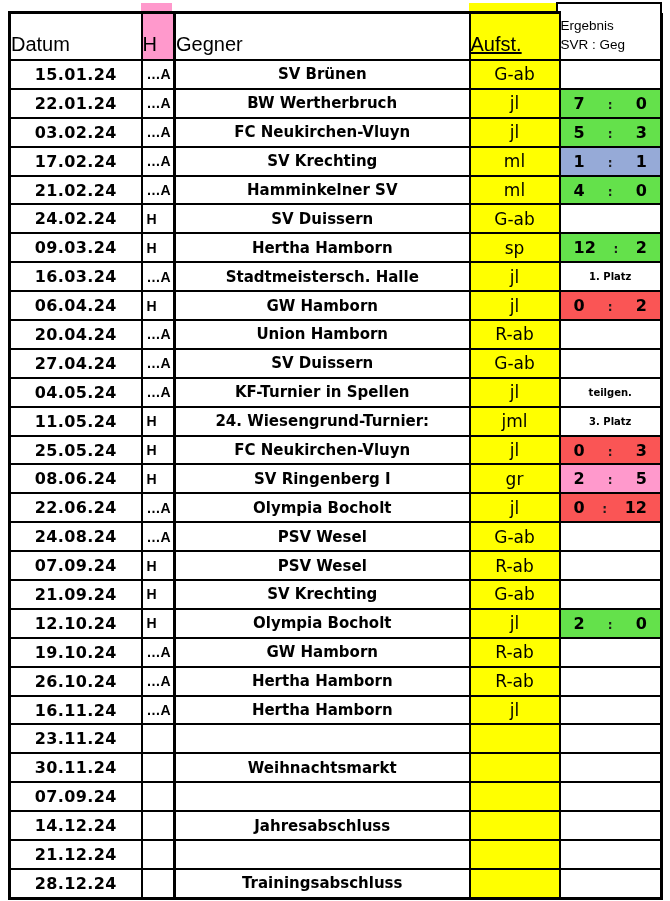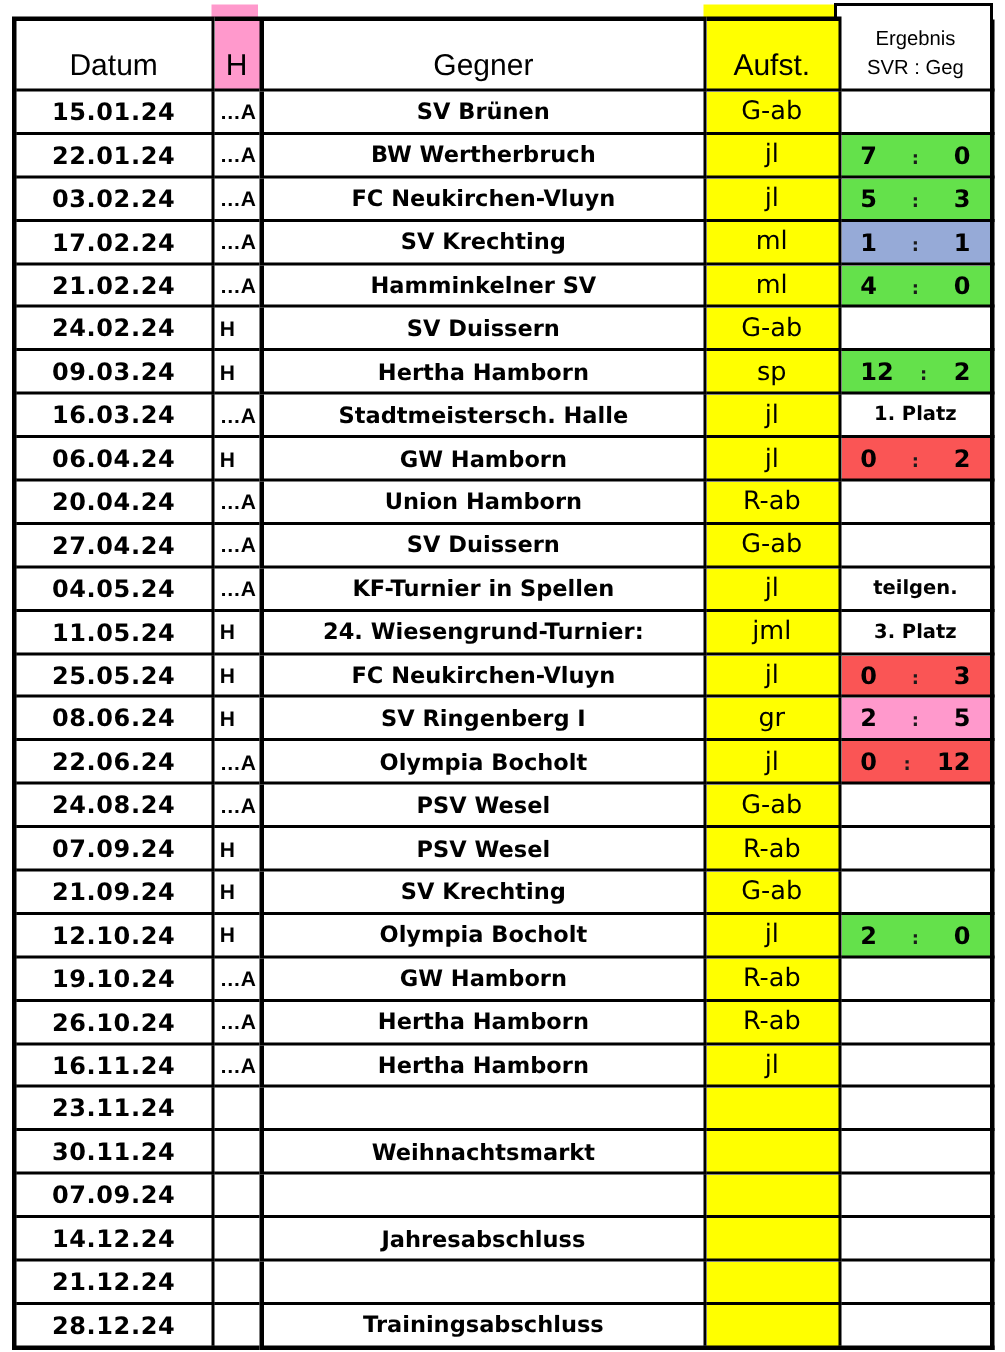--- a/index.html
+++ b/index.html
@@ -26,47 +26,47 @@
   }
   col.c-datum{width:132px;}
   col.c-h{width:33px;}
   col.c-gegner{width:295px;}
   col.c-aufst{width:90px;}
   col.c-ergebnis{width:102px;}
 
   th,td{border:2px solid #000;padding:0;overflow:hidden;white-space:nowrap;}
 
   thead th{
-    height:42px;vertical-align:bottom;text-align:center;
+    height:42px;vertical-align:bottom;text-align:left;
     font-family:"Liberation Sans",sans-serif;font-weight:normal;font-size:20px;
     padding-bottom:3px;border-top:3px solid #000;background:#fff;
   }
   th.th-h{background:var(--pink);}
-  th.th-aufst{background:var(--yellow);}
+  th.th-aufst{background:var(--yellow);text-decoration:underline;}
   th.th-ergebnis{
     border-top:none;vertical-align:middle;
     font-size:13.5px;line-height:1.4;padding-bottom:0;
   }
   th.th-gegner{border-left:3px solid #000;}
   td.cell-gegner{border-left:3px solid #000;margin-top:45px;}
 
   tbody td{height:26.9px;vertical-align:middle;}
   .cell-datum{
     text-align:center;font-weight:bold;font-size:16px;letter-spacing:0.4px;margin-top:37px;
   }
   .cell-h{
     text-align:left;padding-left:4px;font-weight:bold;font-size:14px;
     font-family:"Liberation Sans",sans-serif;
   }
   .cell-gegner{text-align:center;font-weight:bold;font-size:15px;}
   .cell-aufst{
     background:var(--yellow);text-align:center;
     font-weight:normal;font-size:17px;
   }
-  .cell-ergebnis{text-align:center;font-weight:bold;font-size:13px;}
+  .cell-ergebnis{text-align:center;font-weight:bold;font-size:10px;}
   .cell-ergebnis.score{font-size:16px;}
   .cell-ergebnis .s-home{float:left;margin-left:13px;}
   .cell-ergebnis .s-away{float:right;margin-right:13px;}
   .cell-ergebnis .s-colon{font-size:12px;font-weight:bold;color:#1a1a1a;}
 </style>
 </head>
 <body>
 
 <div class="sheet">
   <div class="tab tab-h"></div>

